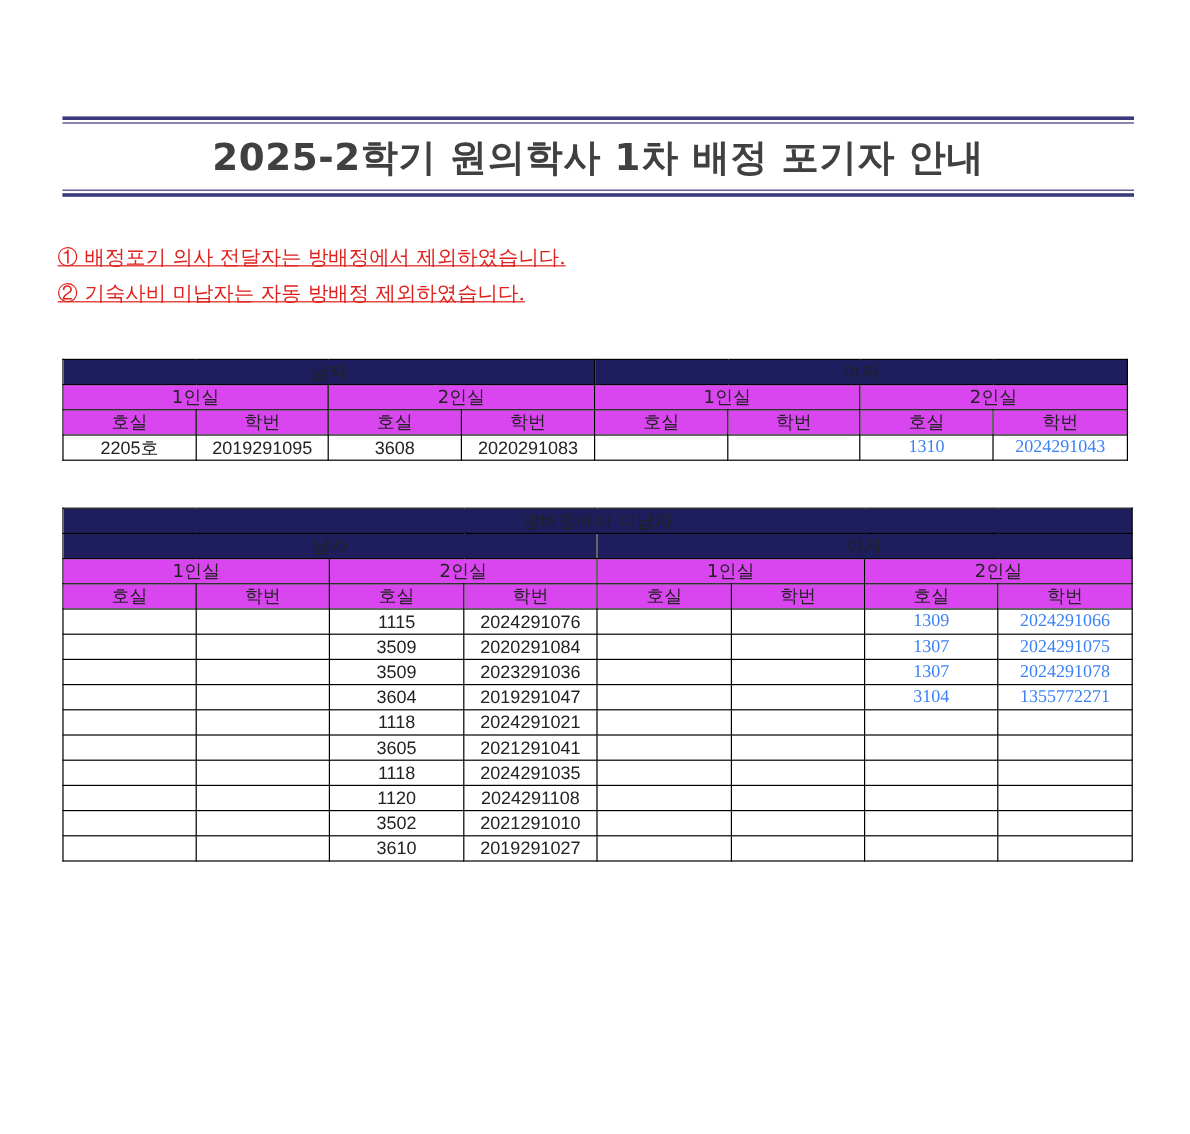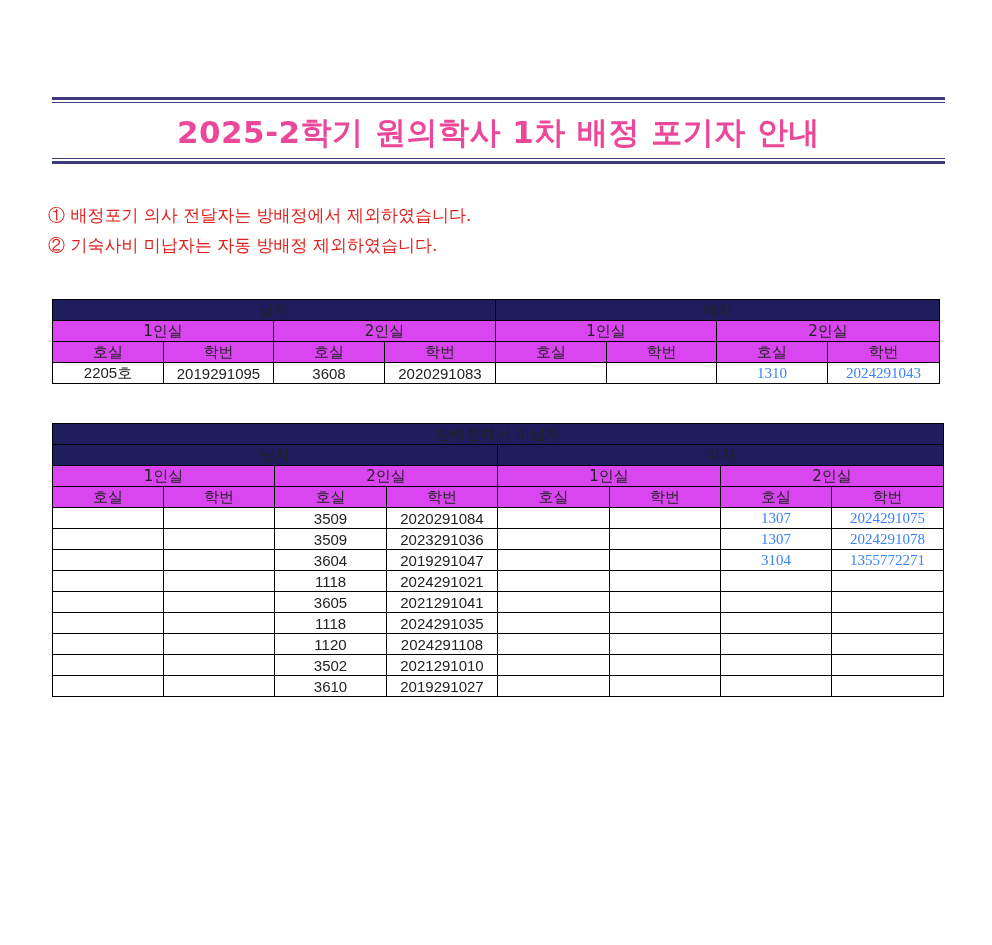--- a/index.html
+++ b/index.html
@@ -7,26 +7,26 @@
          font-family: "DejaVu Sans", "Liberation Sans", sans-serif; }
 
   .rule { position: absolute; left: 52px; width: 893px; }
   .rule .thick { height: 3px; background: #3a3a7c; }
   .rule .thin  { height: 1px; background: #3a3a7c; }
   .rule .gap   { height: 2px; }
   .rule-top { top: 97px; }
   .rule-bottom { top: 158px; }
 
   .title { position: absolute; left: 52px; width: 893px; top: 108px; height: 48px;
-           text-align: center; font-size: 31px; font-weight: bold; color: #ec4899;
+           text-align: center; font-size: 31px; font-weight: bold; color: #404040;
            line-height: 48px; letter-spacing: 0.5px; }
 
   .notes { position: absolute; left: 48px; top: 200px; color: #e0201c;
            font-family: "DejaVu Serif", "Liberation Serif", serif; font-size: 17px; }
-  .notes div { height: 30px; line-height: 30px; }
+  .notes div { height: 30px; line-height: 30px; text-decoration: underline; }
 
   table.grid { position: absolute; border-collapse: collapse; table-layout: fixed; }
   table.grid td { border: 1px solid #000; text-align: center; padding: 0; overflow: hidden;
                   white-space: nowrap; font-size: 15px; color: #222; }
   table.grid tr { height: 21px; }
   .hdr-dark td { background: #1e1e5e; color: #ffffff; font-size: 16px; border-color: #1e1e5e; }
   .hdr-dark td { border-bottom: 1px solid #000; }
   .hdr-light td { background: #d946ef; color: #000; font-size: 16px; }
   .data td { font-family: "Liberation Sans", "DejaVu Sans", sans-serif; font-size: 15px; color: #333; }
   .data td.serif { font-family: "Liberation Serif", "DejaVu Serif", serif; color: #3b82f6; }
@@ -132,20 +132,30 @@
     <td>호실</td>
     <td>학번</td>
     <td>호실</td>
     <td>학번</td>
   </tr>
   </tbody>
     <tbody id="t2body">
       <tr class="data">
         <td></td>
         <td></td>
+        <td>1115</td>
+        <td>2024291076</td>
+        <td></td>
+        <td></td>
+        <td class="serif">1309</td>
+        <td class="serif">2024291066</td>
+      </tr>
+      <tr class="data">
+        <td></td>
+        <td></td>
         <td>3509</td>
         <td>2020291084</td>
         <td></td>
         <td></td>
         <td class="serif">1307</td>
         <td class="serif">2024291075</td>
       </tr>
       <tr class="data">
         <td></td>
         <td></td>

